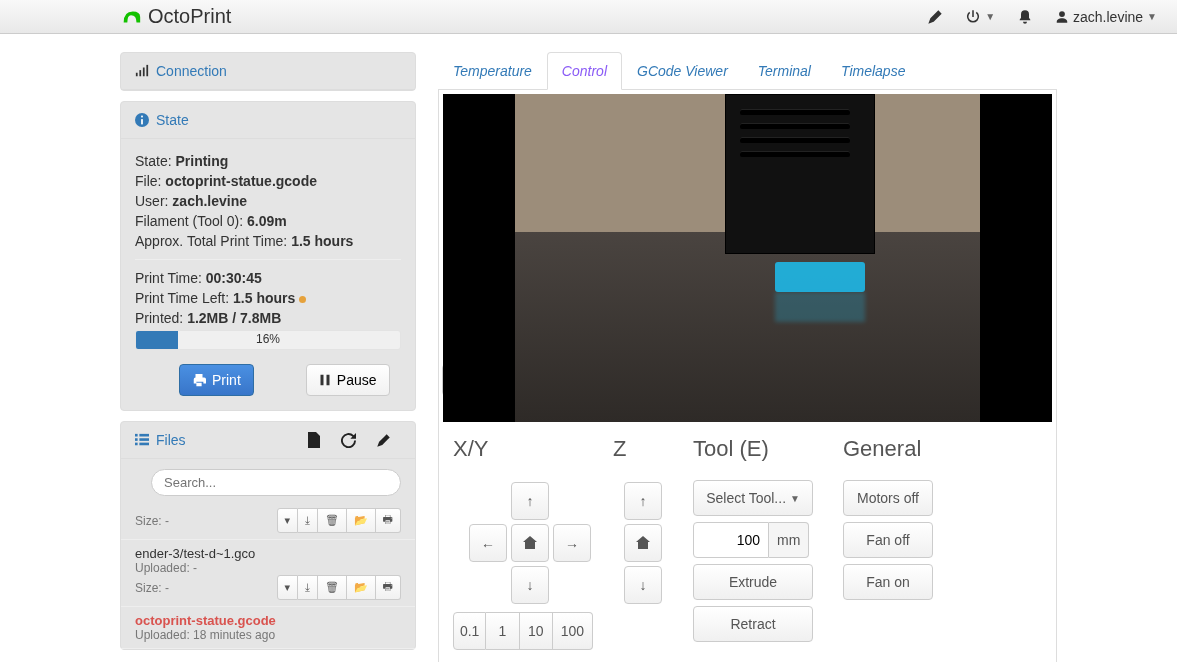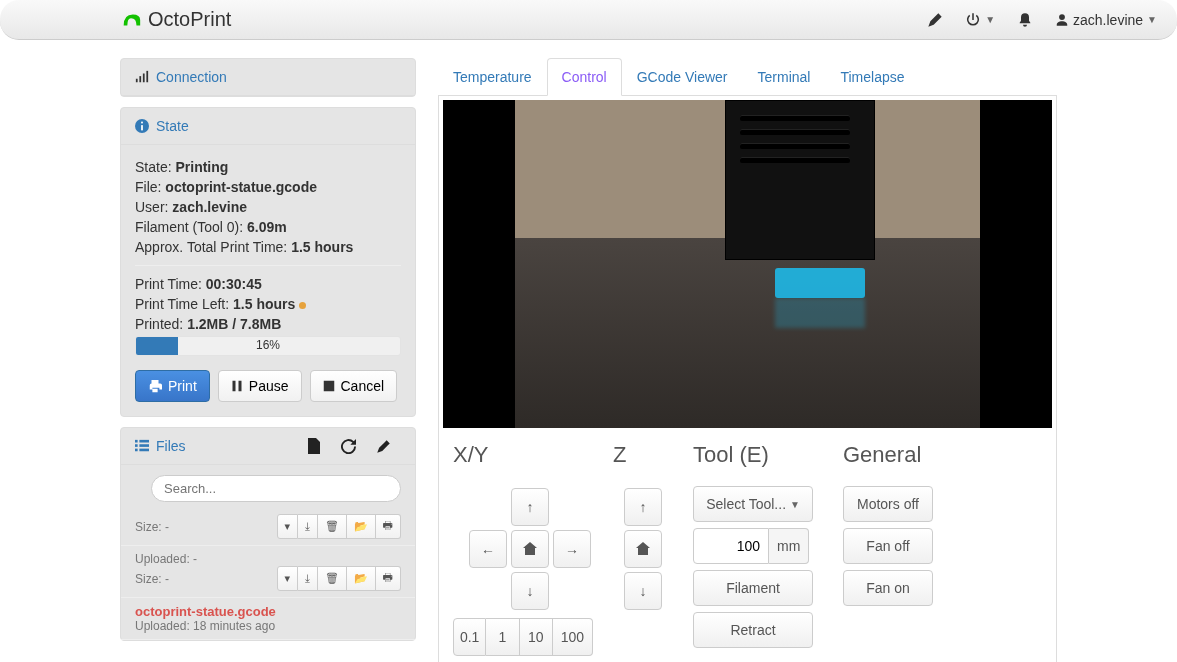--- a/index.html
+++ b/index.html
@@ -1,39 +1,39 @@
 <!DOCTYPE html>
 <html><head>
 <meta charset="utf-8">
 <style>
   * { box-sizing: border-box; margin: 0; padding: 0; }
   body { font-family: "Helvetica Neue", Helvetica, Arial, sans-serif; font-size: 14px; color: #333; background: #fff; width: 1177px; }
   
-  .topbar { height: 40px; background: linear-gradient(#f9f9f9, #e8e8e8); border-bottom: 1px solid #ccc; display: flex; align-items: center; padding: 0 20px 0 120px; border-radius: 19px; }
+  .topbar { height: 34px; background: linear-gradient(#f9f9f9, #e8e8e8); border-bottom: 1px solid #ccc; display: flex; align-items: center; padding: 0 20px 0 120px; }
   .logo-wrap { display: flex; align-items: center; gap: 6px; font-size: 20px; color: #333; }
   .logo-icon { color: #13c100; font-size: 22px; }
   .top-spacer { flex: 1; }
   .top-icons { display: flex; align-items: center; gap: 22px; color: #333; }
   .top-icons .item { cursor: pointer; display: flex; align-items: center; gap: 4px; }
   .caret { font-size: 10px; color: #666; }
   
   .main { display: flex; padding: 18px 120px 0 120px; gap: 22px; }
   .sidebar { width: 296px; flex-shrink: 0; }
   .panel { border: 1px solid #ddd; border-radius: 4px; margin-bottom: 10px; background: #e5e5e5; }
   .panel-head { padding: 10px 14px; border-bottom: 1px solid #ddd; display: flex; align-items: center; gap: 7px; }
   .panel-head .link { color: #337ab7; cursor: pointer; }
   .panel-body { padding: 14px; }
   .state-line { margin-bottom: 4px; }
   .state-line b { font-weight: bold; }
   .divider { border-top: 1px solid #eee; margin: 10px 0; }
   .progress { height: 20px; background: #f0f0f0; border-radius: 3px; position: relative; margin-top: 4px; overflow: hidden; border:1px solid #e3e3e3;}
   .progress-bar { height: 100%; background: #337ab7; }
   .progress-label { position: absolute; width: 100%; text-align: center; top: 1px; font-size: 12px; color: #333; }
   .btn-row { display: flex; gap: 8px; margin-top: 14px; }
-  .btn { padding: 7px 12px; border: 1px solid #ccc; background: linear-gradient(#fff,#f1f1f1); border-radius: 4px; cursor: pointer; font-size: 14px; display: inline-flex; align-items: center; gap: 6px; }
+  .btn { padding: 7px 12px; border: 1px solid #ccc; background: linear-gradient(#fff,#f1f1f1); border-radius: 4px; cursor: pointer; font-size: 14px; display: inline-flex; align-items: center; gap: 6px; margin-left: 44px; }
   .btn-primary { background: linear-gradient(#4a90e2,#3875c9); border-color: #2e6da4; color: #fff; }
   
   .files-head { display: flex; align-items: center; padding: 10px 14px; border-bottom: 1px solid #ddd; }
   .files-head .title { color: #337ab7; display: flex; align-items: center; gap: 7px; cursor:pointer;}
   .files-head .spacer { flex: 1; }
   .files-head .ico { cursor: pointer; padding: 0 10px; color:#222;}
   
   .search-wrap { padding: 10px 14px 6px 30px; }
   .search-input { width: 100%; padding: 5px 12px; border: 1px solid #ccc; border-radius: 14px; font-size: 13px; color: #888; }
   
@@ -41,21 +41,21 @@
   .file-row .meta { color: #777; font-size: 12px; display:flex; align-items:center;}
   .file-row .actions { margin-left:auto; display: flex; }
   .mini-btn { border: 1px solid #ccc; background: linear-gradient(#fff,#f1f1f1); padding: 2px 7px; font-size: 11px; cursor: pointer; color:#555;}
   .mini-btn:first-child { border-radius: 3px 0 0 3px; }
   .mini-btn:last-child { border-radius: 0 3px 3px 0; }
   .mini-btn + .mini-btn { border-left: none; }
   .file-current { color: #d9534f; font-weight: bold; }
   
   .content { flex: 1; }
   .tabs { display: flex; border-bottom: 1px solid #ddd; }
-  .tab { padding: 10px 14px; color: #337ab7; cursor: pointer; border: 1px solid transparent; border-bottom: none; margin-bottom: -1px; border-radius: 4px 4px 0 0; }
+  .tab { padding: 10px 14px; color: #337ab7; cursor: pointer; border: 1px solid transparent; border-bottom: none; margin-bottom: -1px; border-radius: 4px 4px 0 0; font-style: italic; }
   .tab.active { color: #8b5cf6; border-color: #ddd; background: #fff; border-bottom: 1px solid #fff; }
   
   .cam-wrap { border: 1px solid #ddd; border-top: none; border-radius: 0 0 4px 4px; padding: 4px; }
   .cam { height: 328px; background: #000; position: relative; overflow: hidden; }
   .scene { position:absolute; left:72px; right:72px; top:0; bottom:0; background: linear-gradient(#9c8d7a 0%, #9c8d7a 42%, #4a4440 42%, #2e2a27 100%); }
   .extruder { position:absolute; left:210px; top:0; width:150px; height:160px; background:#111; border:1px solid #000;}
   .vents { position:absolute; top:14px; left:14px; right:24px; }
   .vent { height:6px; background:#000; margin-bottom:8px; border-radius:2px; box-shadow: inset 0 1px 0 #222;}
   .printpart { position:absolute; left:260px; top:168px; width:90px; height:30px; background:#1fb8e6; opacity:.9; border-radius:3px; filter: blur(.4px);}
   .reflection { position:absolute; left:260px; top:198px; width:90px; height:30px; background:#1fb8e6; opacity:.25; transform: scaleY(-1); filter: blur(2px);}
@@ -230,20 +230,21 @@
             <button class="mini-btn">▾</button>
             <button class="mini-btn">⤓</button>
             <button class="mini-btn">🗑</button>
             <button class="mini-btn">📂</button>
             <button class="mini-btn">🖶</button>
           </span>
         </div>
       </div>
 
       <div class="file-row">
+        <div>ender-3/test-d~1.gco</div>
         <div class="meta"><span>Uploaded:</span>&nbsp;<span>-</span></div>
         <div class="meta">
           <span>Size:</span>&nbsp;<span>-</span>
           <span class="actions">
             <button class="mini-btn">▾</button>
             <button class="mini-btn">⤓</button>
             <button class="mini-btn">🗑</button>
             <button class="mini-btn">📂</button>
             <button class="mini-btn">🖶</button>
           </span>
@@ -328,21 +329,21 @@
             </div>
         </div>
 
         <div class="ctrl-col tool-col">
           <h3>Tool (E)</h3>
           <button class="wide-btn"><span>Select Tool...</span>&nbsp;<span class="caret">▼</span></button>
           <div class="tool-input-row">
             <input class="tool-input" value="100" style="">
             <span class="tool-unit">mm</span>
           </div>
-          <button class="wide-btn">Filament</button>
+          <button class="wide-btn">Extrude</button>
           <button class="wide-btn">Retract</button>
         </div>
 
         <div class="ctrl-col gen-col">
           <h3>General</h3>
           <button class="wide-btn small">Motors off</button>
           <button class="wide-btn small">Fan off</button>
           <button class="wide-btn small">Fan on</button>
         </div>
       </div>

